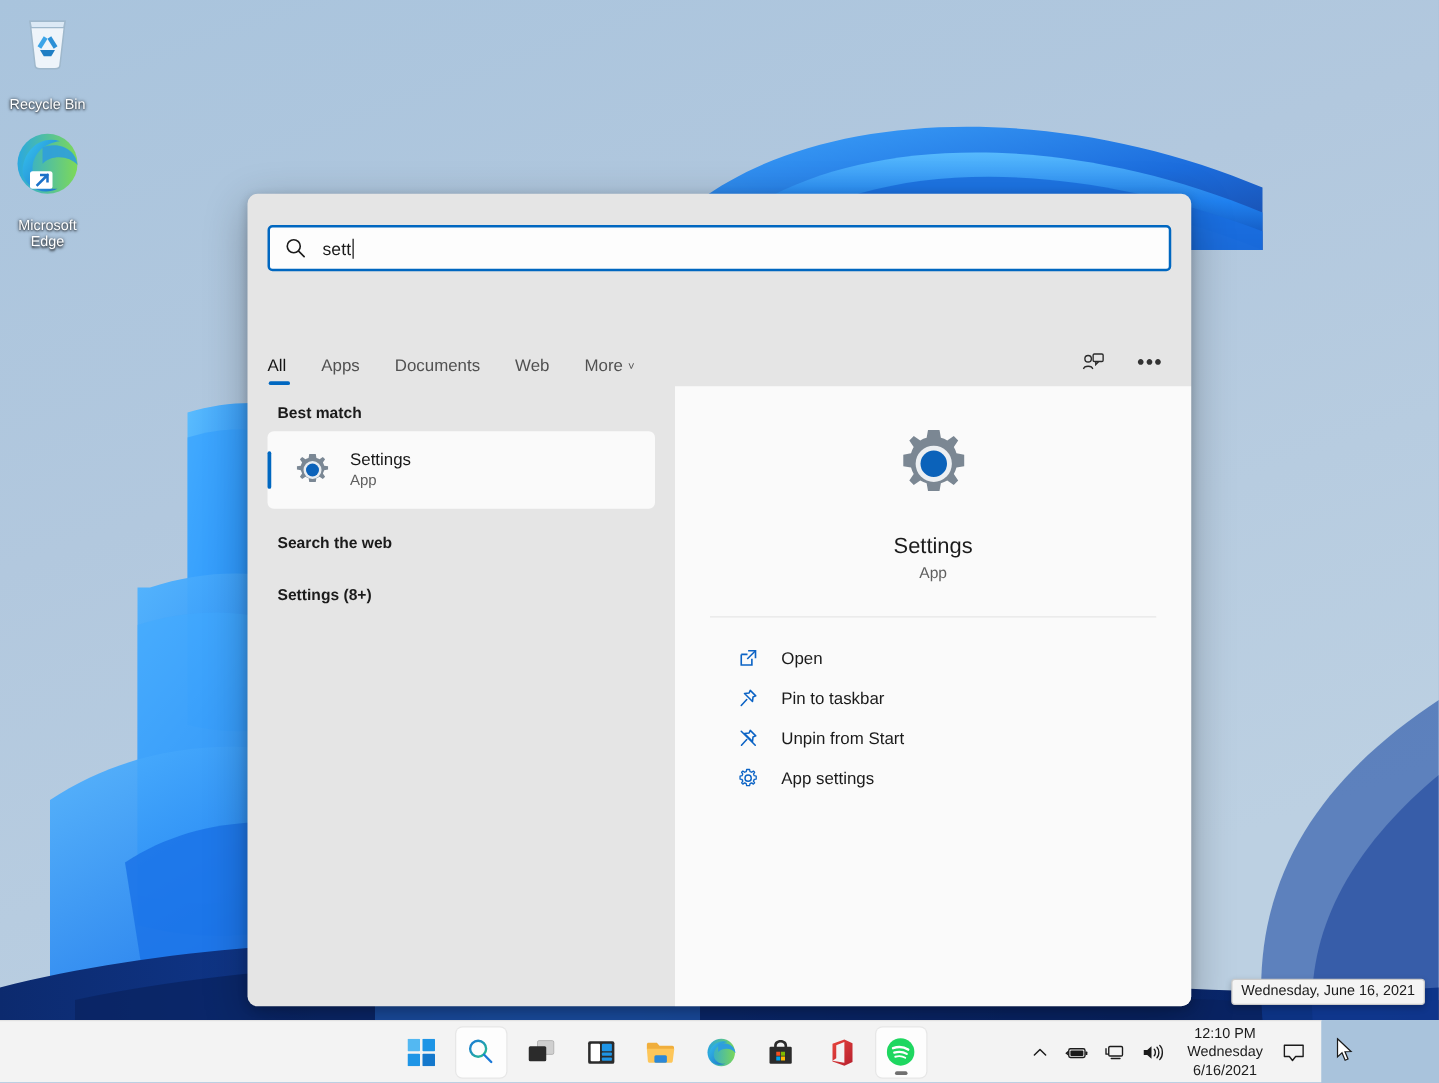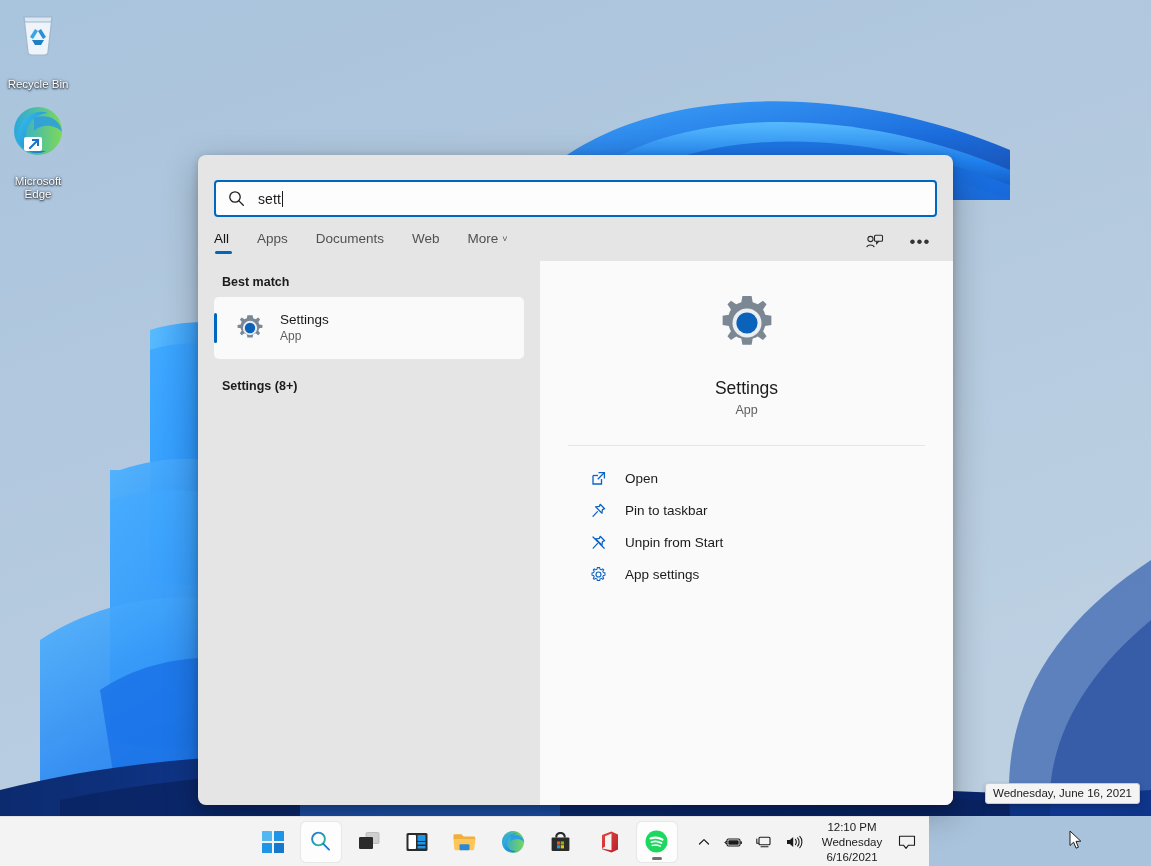--- a/index.html
+++ b/index.html
@@ -48,23 +48,24 @@
     font-size: 14px; color: #1b1b1b; letter-spacing: .1px;
     display: flex; align-items: center;
   }
   .caret {
     display: inline-block; width: 1px; height: 16px;
     background: #1b1b1b; margin-left: 1px;
   }
 
   
   #tabs-row {
-    display: flex; align-items: flex-start;
+    display: flex; align-items: flex-end;
     padding: 14px 16px 0 16px; height: 44px;
     position: relative;
+    margin-top: 48px;
   }
   .tab {
     font-size: 13.5px; color: #515151; padding: 0 0 9px 0;
     margin-right: 28px; position: relative; cursor: default; white-space: nowrap;
   }
   .tab.active { color: #151515; font-weight: 400; }
   .tab.active::after {
     content: ""; position: absolute; left: 1px; bottom: 1px;
     width: 17px; height: 3px; background: #0067c0; border-radius: 2px;
   }
@@ -122,21 +123,21 @@
   
   #date-tooltip {
     position: absolute; left: 985px; top: 783px;
     background: #f4f4f4; border: 1px solid #cbcbcb; border-radius: 3px;
     font-size: 11.5px; color: #1b1b1b; padding: 3px 7px 4px 7px;
     box-shadow: 0 2px 5px rgba(0,0,0,.22); white-space: nowrap;
   }
 
   
   #taskbar {
-    position: absolute; left: 0; bottom: 0; width: 929px; height: 50px;
+    position: absolute; left: 0; bottom: 0; width: 1057px; height: 50px;
     background: #f3f3f3; border-top: 1px solid #e2e2e2;
     display: flex; align-items: center; justify-content: center;
   }
   #taskbar-center { display: flex; align-items: center; gap: 8px; }
   .tb-btn {
     width: 40px; height: 40px; border-radius: 5px;
     display: flex; align-items: center; justify-content: center;
     position: relative;
   }
   .tb-btn.active { background: #fdfdfd; box-shadow: 0 0 0 1px #e7e7e7; }
@@ -313,20 +314,21 @@
             <circle cx="16" cy="16" r="7.2" fill="#e9edf1"></circle>
             <circle cx="16" cy="16" r="5.2" fill="#0b62ba"></circle>
           </svg>
         </span>
         <span class="r-text">
           <span class="r-title">Settings</span>
           <span class="r-sub">App</span>
         </span>
       </div>
 
+      <div class="section-title" id="search-web-title">Search the web</div>
 
 
       <div class="section-title" id="settings-count-title">Settings (8+)</div>
     </div>
 
     <div id="right-col">
       <div id="preview-head">
         <div id="preview-icon">
           <svg viewBox="0 0 64 64" width="64" height="64">
             <path d="M32 5 l4.6 0 1.1 6.2 a19.5 19.5 0 0 1 5.1 2.12 l5.2-3.5 3.55 3.55 -3.5 5.2 a19.5 19.5 0 0 1 2.12 5.1 l6.2 1.1 0 4.6 0 4.6 -6.2 1.1 a19.5 19.5 0 0 1 -2.12 5.1 l3.5 5.2 -3.55 3.55 -5.2-3.5 a19.5 19.5 0 0 1 -5.1 2.12 l-1.1 6.2 -4.6 0 -4.6 0 -1.1-6.2 a19.5 19.5 0 0 1 -5.1-2.12 l-5.2 3.5 -3.55-3.55 3.5-5.2 a19.5 19.5 0 0 1 -2.12-5.1 l-6.2-1.1 0-4.6 0-4.6 6.2-1.1 a19.5 19.5 0 0 1 2.12-5.1 l-3.5-5.2 3.55-3.55 5.2 3.5 a19.5 19.5 0 0 1 5.1-2.12 l1.1-6.2 z" fill="#7b8793"></path>

